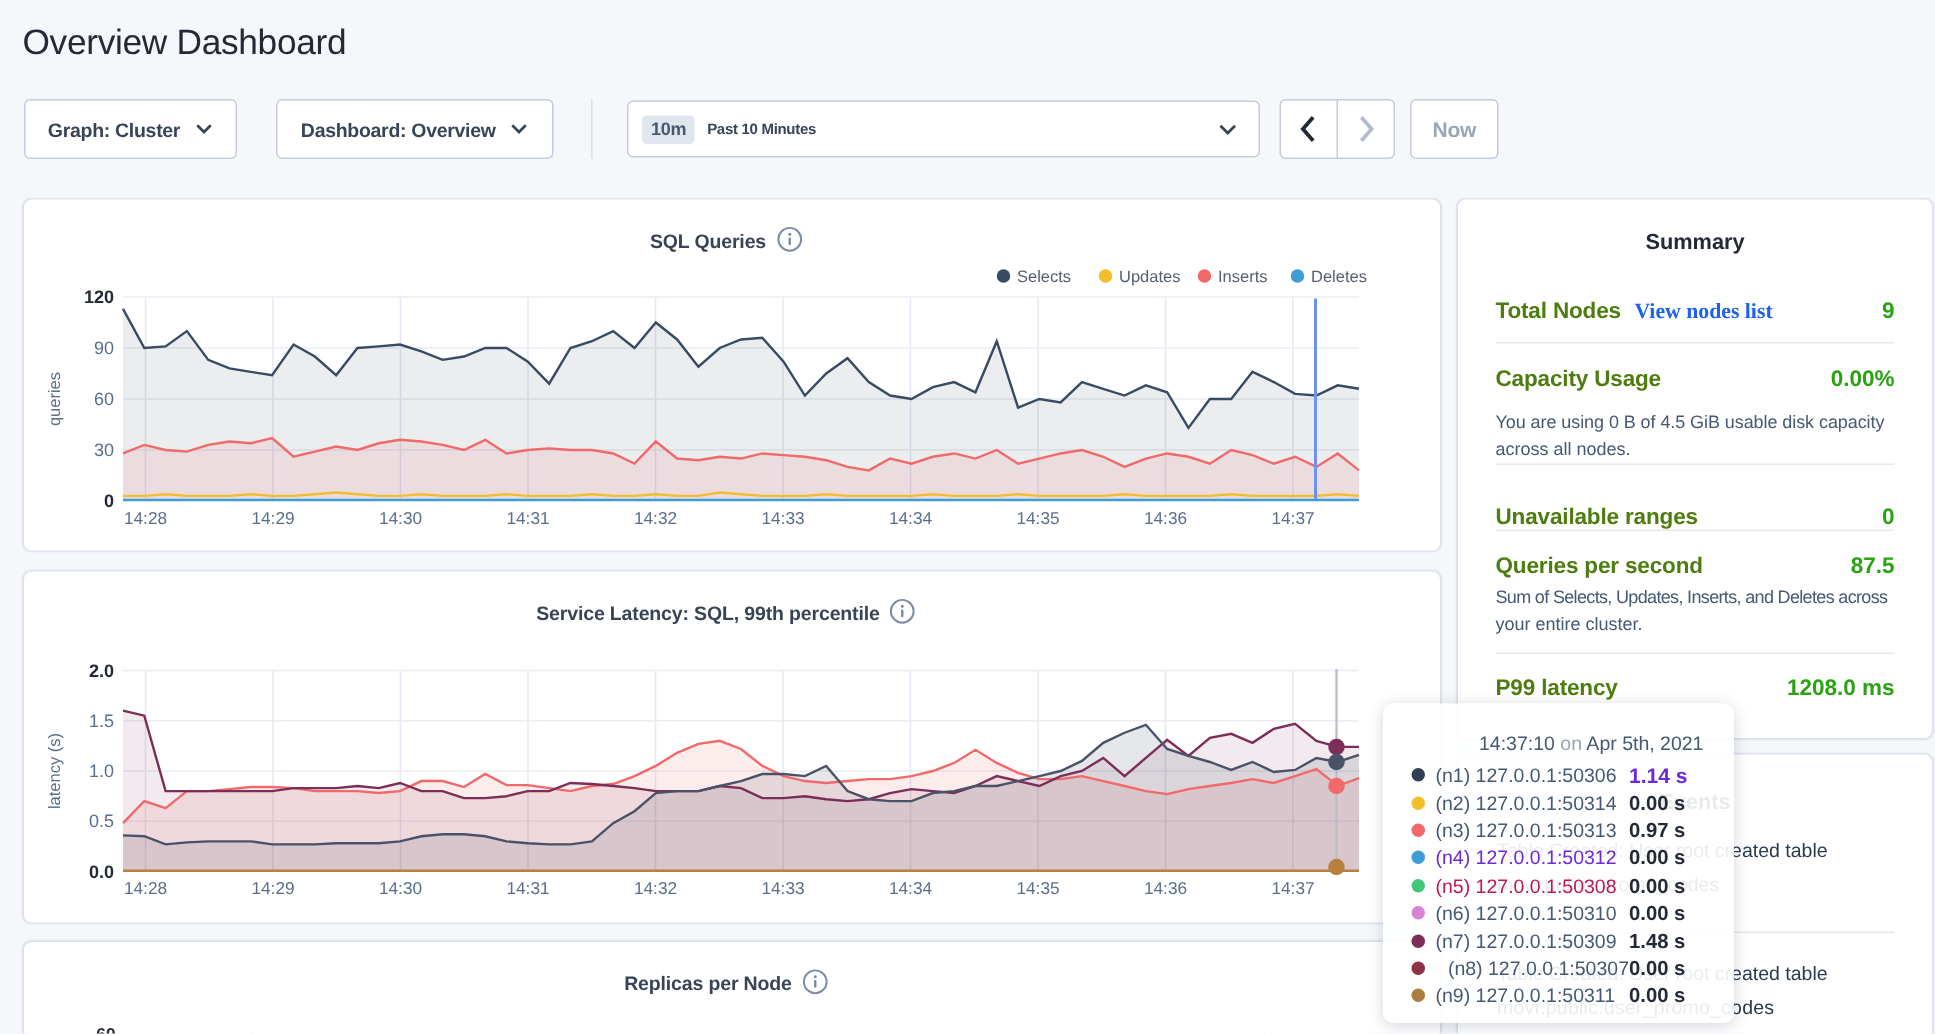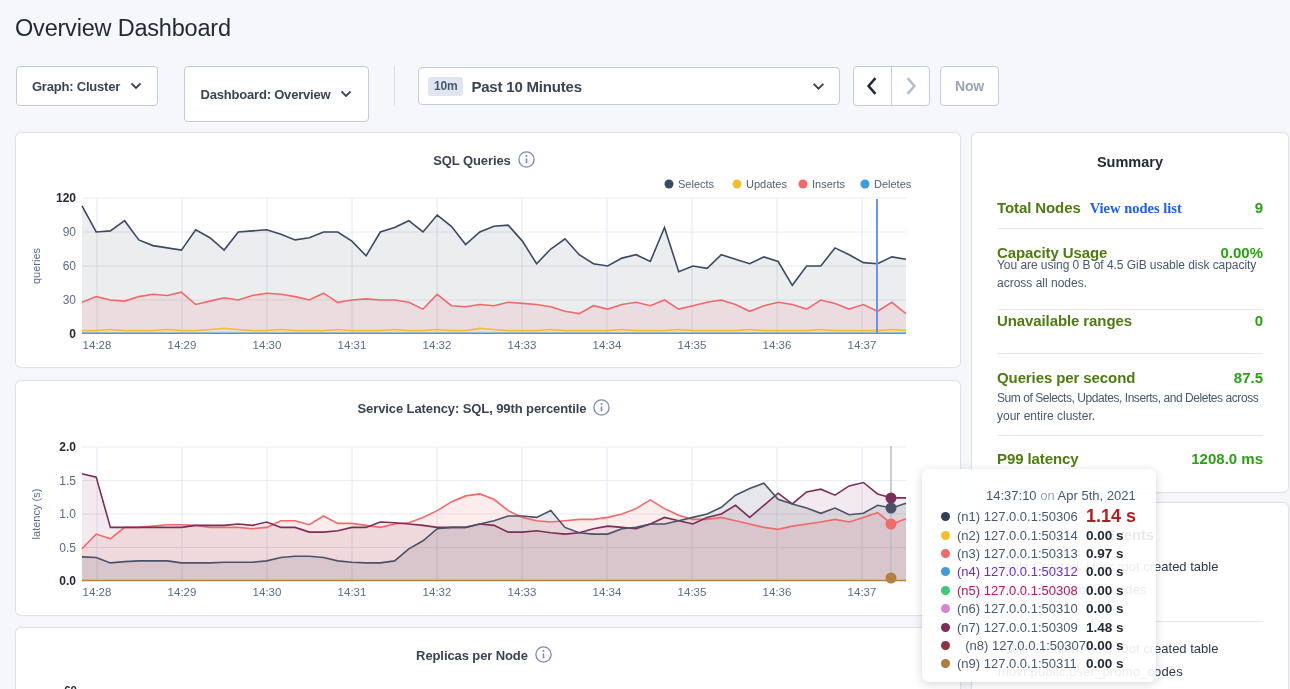--- a/index.html
+++ b/index.html
@@ -19,27 +19,27 @@
 .sdesc { position:absolute; left:997px; white-space:nowrap; font-size:12px; color:#475872; line-height:18px; }
 .sdiv { position:absolute; left:997px; width:266px; border-top:1px solid #e4e8ef; }
 .evl { position:absolute; left:998px; font-size:13px; color:#2c3a4e; }
 </style></head>
 <body>
 <h1>Overview Dashboard</h1>
 
 <div class="btn" style="left:16px; top:66px; width:142px; height:40px; font-size:13px;">Graph: Cluster<svg class="chev" width="12" height="8" viewBox="0 0 12 8">
       <path d="M1.5 1.5 L6 6 L10.5 1.5" fill="none" stroke="#394455" stroke-width="1.8"></path>
     </svg></div>
-<div class="btn" style="left:184px; top:66px; width:185px; height:56px; font-size:13px;">Dashboard: Overview<svg class="chev" width="12" height="8" viewBox="0 0 12 8">
+<div class="btn" style="left:184px; top:66px; width:185px; height:40px; font-size:13px;">Dashboard: Overview<svg class="chev" width="12" height="8" viewBox="0 0 12 8">
       <path d="M1.5 1.5 L6 6 L10.5 1.5" fill="none" stroke="#394455" stroke-width="1.8"></path>
     </svg></div>
 <div class="abs" style="left:394px; top:66px; width:1px; height:40px; background:#d9dee8;"></div>
 <div class="btn" style="left:418px; top:67px; width:422px; height:38px; justify-content:flex-start; padding:0 14px 0 9px;">
   <span style="background:#e0e5ef; border-radius:3px; font-size:12px; padding:2.5px 6px; color:#475872;">10m</span>
-  <span style="margin-left:8px; font-size:15px;">Past 10 Minutes</span>
+  <span style="margin-left:8px; font-size:10px;">Past 10 Minutes</span>
   <svg width="13" height="9" viewBox="0 0 12 8" style="margin-left:auto;">
       <path d="M1.5 1.5 L6 6 L10.5 1.5" fill="none" stroke="#394455" stroke-width="1.7"></path>
     </svg>
 </div>
 <div class="btn" style="left:853px; top:66px; width:77px; height:40px; padding:0;">
   <svg width="38" height="38" viewBox="0 0 38 38">
       <path d="M22 11 L15 19 L22 27" fill="none" stroke="#242a35" stroke-width="2.6"></path>
     </svg>
   <div style="width:1px; height:38px; background:#c4cbdc;"></div>
   <svg width="38" height="38" viewBox="0 0 38 38">
@@ -168,23 +168,23 @@
 <div class="srow" style="top:199px;">
     <span class="slab">Total Nodes</span>
     <span style="color:#1b61f2; font-weight:bold; font-size:14.5px; margin-left:9px;font-family:Liberation Serif, serif;">View nodes list</span>
     <span class="sval">9</span>
   </div>
 <div class="sdiv" style="top:228px;"></div>
 <div class="srow" style="top:244px;">
     <span class="slab">Capacity Usage</span>
     <span class="sval">0.00%</span>
   </div>
-<div class="sdesc" style="top:256px;"><span style="letter-spacing:-0.05px;">You are using 0 B of 4.5 GiB usable disk capacity</span><br>across all nodes.</div>
+<div class="sdesc" style="top:272px;"><span style="letter-spacing:-0.05px;">You are using 0 B of 4.5 GiB usable disk capacity</span><br>across all nodes.</div>
 <div class="sdiv" style="top:309px;"></div>
-<div class="srow" style="top:312px;">
+<div class="srow" style="top:336px;">
     <span class="slab">Unavailable ranges</span>
     <span class="sval">0</span>
   </div>
 <div class="sdiv" style="top:353px;"></div>
 <div class="srow" style="top:369px;gap:24px;">
     <span class="slab">Queries per second</span>
     <span class="sval">87.5</span>
   </div>
 <div class="sdesc" style="top:389px;"><span style="letter-spacing:-0.44px;">Sum of Selects, Updates, Inserts, and Deletes across</span><br>your entire cluster.</div>
 <div class="sdiv" style="top:435px;"></div>
@@ -200,21 +200,21 @@
 <div class="sdiv" style="top:621px;"></div>
 <div class="evl" style="top:641px;">Table Created: User root created table</div>
 <div class="evl" style="top:664px; letter-spacing:0.15px;">movr.public.user_promo_codes</div>
 
 <div class="abs" style="left:922px; top:469px; width:234px; height:213px; background:rgba(255,255,255,0.9); border-radius:7px; box-shadow:0 2px 10px rgba(60,70,90,0.22);"></div>
 <div class="abs" style="left:986px; top:488px; font-size:13px; color:#475872;">14:37:10 <span style="color:#9aa5b8;">on</span> Apr 5th, 2021</div>
 <div class="abs" style="left:941px; top:507.5px;">
 <div style="display:flex; align-items:center; height:18.4px;">
       <span style="width:9px;height:9px;border-radius:50%;background:#323f55;margin-right:7px;"></span>
       <span style="font-size:13px;color:#475872;width:129px;">(n1) 127.0.0.1:50306</span>
-      <span style="font-weight:bold;color:#b91c1c;font-size:18px;">1.14 s</span>
+      <span style="font-weight:bold;color:#6d28d9;font-size:14px;">1.14 s</span>
     </div>
 <div style="display:flex; align-items:center; height:18.4px;">
       <span style="width:9px;height:9px;border-radius:50%;background:#f2be2c;margin-right:7px;"></span>
       <span style="font-size:13px;color:#475872;width:129px;">(n2) 127.0.0.1:50314</span>
       <span style="font-weight:bold;color:#242a35;font-size:13.5px;">0.00 s</span>
     </div>
 <div style="display:flex; align-items:center; height:18.4px;">
       <span style="width:9px;height:9px;border-radius:50%;background:#f16969;margin-right:7px;"></span>
       <span style="font-size:13px;color:#475872;width:129px;">(n3) 127.0.0.1:50313</span>
       <span style="font-weight:bold;color:#242a35;font-size:13.5px;">0.97 s</span>

